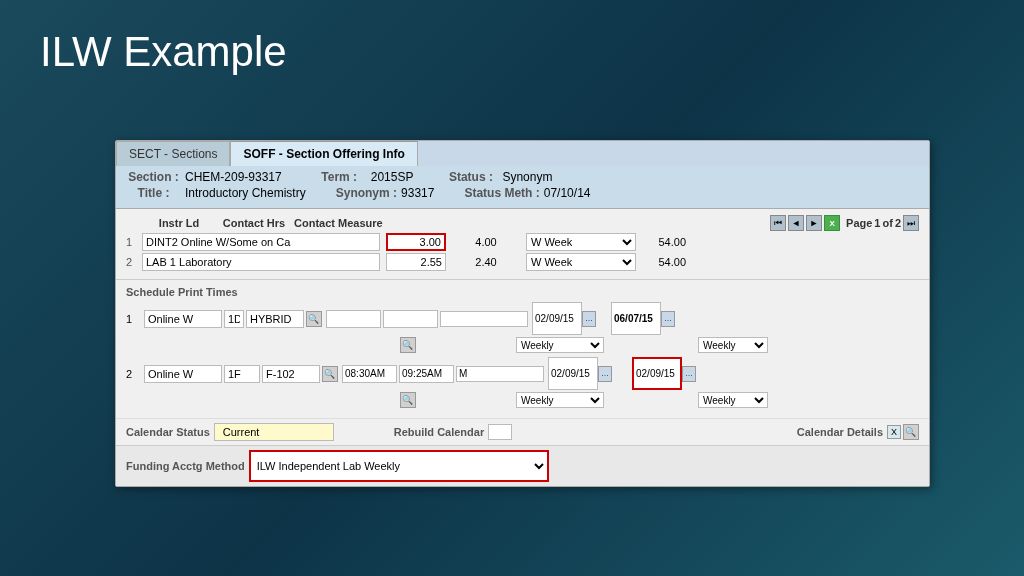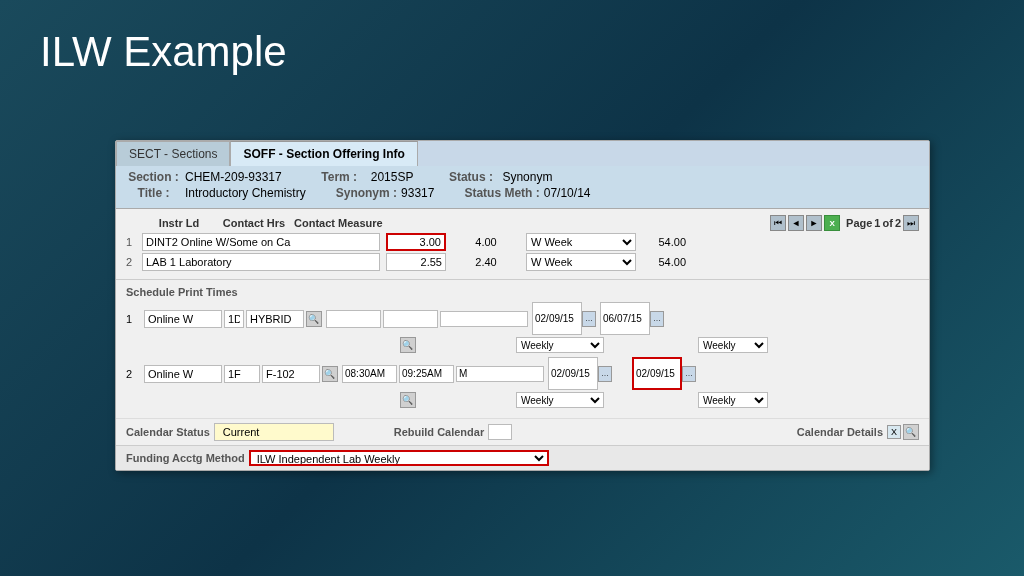--- a/index.html
+++ b/index.html
@@ -264,21 +264,21 @@
       align-items: center;
       padding: 4px 10px;
       background: #e8e8e8;
       font-size: 11px;
       border-top: 1px solid #ccc;
       position: relative;
     }
     .funding-label { color: #555; font-weight: bold; margin-right: 4px; }
     .funding-select {
       width: 300px;
-      height: 16px;
+      height: 32px;
       background: white;
       border: 2px solid #cc0000;
       font-size: 11px;
       padding: 0 2px;
     }
   </style>
 </head>
 <body>
 
 <div class="page-title">ILW Example</div>
@@ -364,21 +364,21 @@
         <span style="width:18px; font-size:11px;">1</span>
         <input class="field-text sh-meth" style="width: 78px;" type="text" value="Online W">
         <input class="field-text" style="width: 20px; margin-left: 2px;" type="text" value="1DE">
         <input class="field-text" style="width: 58px; margin-left: 2px;" type="text" value="HYBRID">
         <button class="magnify-btn" style="margin-left:2px;">🔍</button>
         <input class="field-sm" style="margin-left: 4px;" type="text" value="">
         <input class="field-sm" style="margin-left: 2px;" type="text" value="">
         <input class="field-days" style="margin-left: 2px;" type="text" value="">
         <input class="date-field" style="margin-left: 4px;" type="text" value="02/09/15">
         <button class="date-btn">…</button>
-        <input class="date-field" style="margin-left: 4px;" type="text" value="06/07/15">
+        <input class="date-field" style="margin-left: 15px; font-weight: bold;" type="text" value="06/07/15">
         <button class="date-btn">…</button>
       </div>
       <div class="sched-row" style="margin-left:18px; margin-bottom:4px;">
         <div style="width:200px;"></div>
         <button class="magnify-btn" style="margin-left:56px;">🔍</button>
         <div style="width: 90px; margin-left: 100px;">
           <select class="select-sm" style="width:88px;">
             <option>Weekly</option>
           </select>
         </div>

